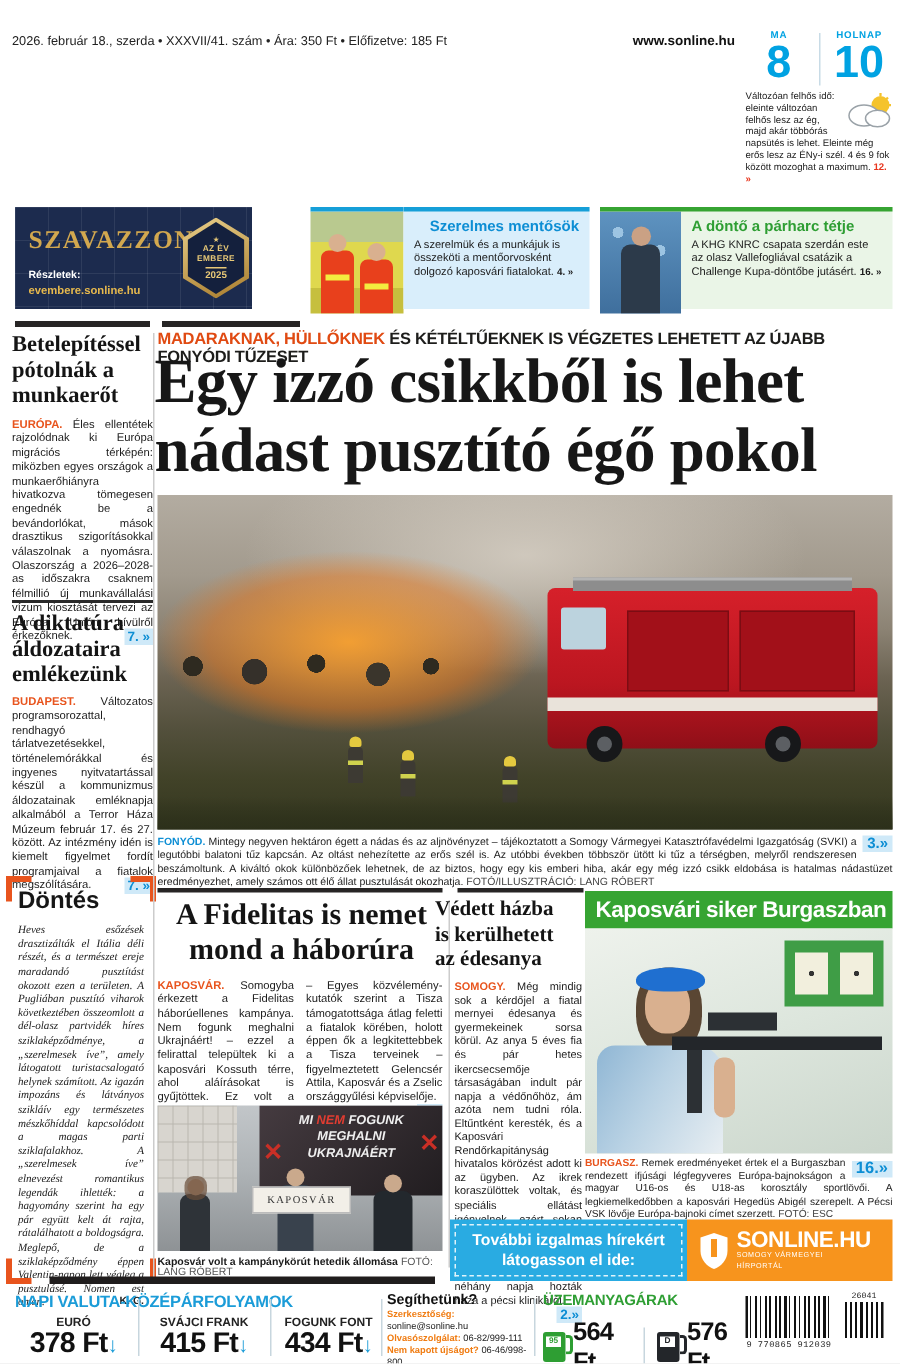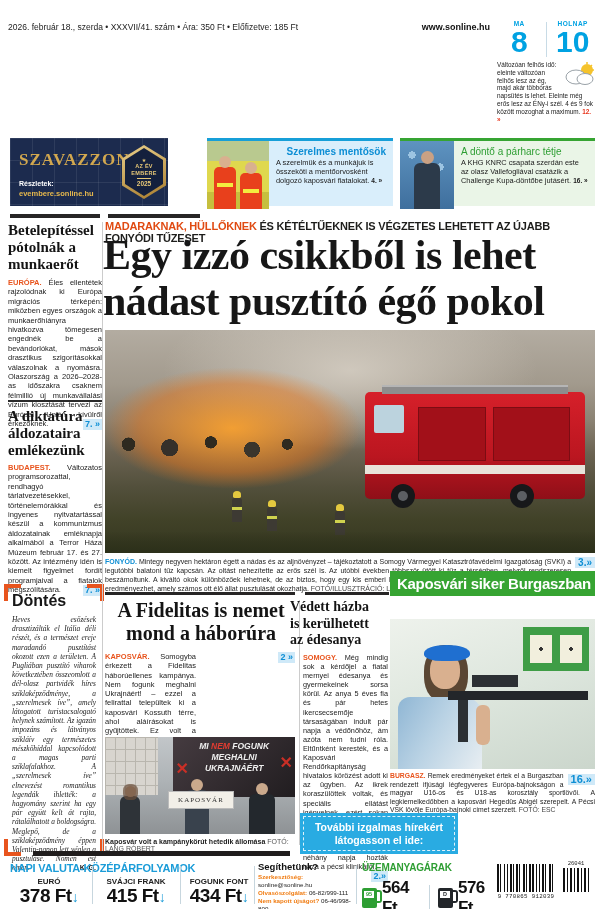--- a/index.html
+++ b/index.html
@@ -49,21 +49,21 @@
   .t-love-title{font-size:10px;font-weight:bold;color:#0d8ed4;margin:0 0 2px 0;text-align:right;}
   .t-body{font-size:7.4px;line-height:8.9px;color:#1a1a1a;}
   .t-ref{font-size:6.5px;font-weight:bold;color:#1a1a1a;}
   .t-final-photo{left:400px;top:138px;width:54px;height:68px;border-top:3px solid #36a432;
           background:radial-gradient(circle 6px at 12px 14px,#9cc4e2 60%,transparent 62%),
                      radial-gradient(circle 6px at 40px 26px,#9cc4e2 60%,transparent 62%),
                      linear-gradient(180deg,#5e93c0,#3f6f9d);}
   .coach{position:absolute;left:14px;bottom:0;width:26px;height:46px;background:#2c3a4a;border-radius:6px 6px 0 0;}
   .coach .head{position:absolute;top:-12px;left:7px;width:13px;height:13px;border-radius:50%;background:#caa184;}
   .t-final{left:454px;top:138px;width:141px;height:68px;background:#eaf5e7;border-top:3px solid #36a432;}
-  .t-final-title{font-size:10px;font-weight:normal;color:#2e9e33;margin:0 0 2px 0;}
+  .t-final-title{font-size:10px;font-weight:bold;color:#2e9e33;margin:0 0 2px 0;}
   
   .bar{background:#272525;height:4px;}
   .vrule{background:#ccc;width:1px;}
   .thinrule{background:#2a2a2a;height:2px;}
   
   .lcol-title{font-family:"Liberation Serif",serif;font-weight:bold;font-size:15px;line-height:17px;color:#141414;}
   .lcol-body{font-size:7.5px;line-height:9.4px;text-align:justify;color:#1b1b1b;}
   .lead{color:#e8541d;font-weight:bold;}
   .pref{display:inline-block;background:#cfe9f8;color:#0d8ed4;font-weight:bold;font-size:9px;
         padding:0 2px;line-height:11px;float:right;}
@@ -139,21 +139,21 @@
   .fg3{left:76%;width:26px;height:40px;background:#23282d;} .fg3 .head{top:-11px;left:7px;width:12px;height:12px;}
   .podium{position:absolute;left:33%;top:56%;width:34%;height:16%;background:#f2efe8;border:1px solid #bbb;
         display:flex;align-items:center;justify-content:center;font-family:"Liberation Serif",serif;
         font-size:7px;letter-spacing:1px;color:#333;}
   .press-cap{left:105px;top:838px;width:190px;font-size:7px;color:#1b1b1b;font-weight:bold;}
   .press-credit{font-weight:normal;color:#555;}
   .mom-title{left:290px;top:599px;width:86px;font-family:"Liberation Serif",serif;font-weight:bold;
         font-size:14px;line-height:16.5px;color:#141414;}
   .mom-body{left:303px;top:653px;width:85px;font-size:7.3px;line-height:9.1px;text-align:justify;}
   
-  .burgas-bar{left:390px;top:571px;width:205px;height:25px;background:#36a432;color:#fff;
+  .burgas-bar{left:390px;top:594px;width:205px;height:25px;background:#36a432;color:#fff;
         font-weight:bold;font-size:15px;letter-spacing:-.3px;display:flex;align-items:center;padding-left:7px;box-sizing:border-box;}
   .shooter-photo{left:390px;top:619px;width:205px;height:150px;
         background:linear-gradient(160deg,#eef2ec 0%,#dde6dd 50%,#cbd6cc 100%);overflow:hidden;}
   .targetboard{position:absolute;right:6px;top:8px;width:66px;height:44px;background:#3f9d46;}
   .targetboard:before,.targetboard:after{content:"";position:absolute;top:8px;width:22px;height:28px;background:#f2efdd;
         background-image:radial-gradient(circle 6px at 50% 50%,#333 30%,transparent 32%);}
   .targetboard:before{left:7px;} .targetboard:after{right:7px;}
   .shooter-hair{position:absolute;left:34px;top:26px;width:44px;height:58px;border-radius:45%;background:#5a4633;}
   .shooter-head{position:absolute;left:40px;top:34px;width:30px;height:36px;border-radius:45%;background:#d9b08f;}
   .visor{position:absolute;left:34px;top:26px;width:46px;height:16px;border-radius:50% 50% 40% 40%;background:#1f6fd0;}
@@ -350,20 +350,21 @@
   <div class="abs bar" style="left:305px;top:592px;width:84px;height:3px"></div>
   <div class="abs vrule" style="left:299px;top:600px;height:245px"></div>
 
   <div class="abs fid-title">A Fidelitas is nemet mond a háborúra</div>
   <div class="abs fid-cols">
     <div class="fid-col">
       <span class="lead">KAPOSVÁR.</span>
       <span>Somogyba érkezett a Fidelitas háborúellenes kampánya. Nem fogunk meghalni Ukrajnáért! – ezzel a felirattal települtek ki a kaposvári Kossuth térre, ahol aláírásokat is gyűjtöttek. Ez volt a rendezvénysorozatuk 7. állomása.</span>
     </div>
     <div class="fid-col">
+      <span>– Egyes közvélemény-kutatók szerint a Tisza támogatottsága átlag feletti a fiatalok körében, holott éppen ők a legkitettebbek a Tisza terveinek – figyelmeztetett Gelencsér Attila, Kaposvár és a Zselic országgyűlési képviselője.</span>
       <span class="pref">2 »</span>
     </div>
   </div>
 
   <div class="abs press-photo">
     <div class="building"></div>
     <div class="banner">
       <span class="x x1">✕</span>
       <span class="x x2">✕</span>
       <div><span>MI</span> <span class="nem">NEM</span> <span>FOGUNK</span></div>
@@ -409,20 +410,33 @@
     <span>Remek eredményeket értek el a Burgaszban rendezett ifjúsági légfegyveres Európa-bajnokságon a magyar U16-os és U18-as korosztály sportlövői. A legkiemelkedőbben a kaposvári Hegedüs Abigél szerepelt. A Pécsi VSK lövője Európa-bajnoki címet szerzett.</span>
     <span class="cap-credit">FOTÓ: ESC</span>
   </div>
 
   <div class="abs promo">
     <div class="promo-blue">
       <div class="promo-text">
         <div>További izgalmas hírekért</div>
         <div>látogasson el ide:</div>
       </div>
+    </div>
+    <div class="promo-orange">
+      <span class="shield">
+        <svg viewBox="0 0 20 26" width="20" height="26">
+          <path d="M10 1 L19 4 V13 C19 19 14.5 23.5 10 25 C5.5 23.5 1 19 1 13 V4 Z" fill="#fff"></path>
+          <rect x="8" y="5" width="4" height="12" fill="#f7941d"></rect>
+        </svg>
+      </span>
+      <span class="brand">
+        <div class="brand-name">SONLINE.HU</div>
+        <div class="brand-sub">SOMOGY VÁRMEGYEI</div>
+        <div class="brand-sub">HÍRPORTÁL</div>
+      </span>
     </div>
   </div>
 
   <div class="abs botbar"></div>
   <div class="abs cur-title">NAPI VALUTA-KÖZÉPÁRFOLYAMOK</div>
 
   <div class="abs cur-cell" style="left:10px;width:78px">
     <div class="cur-label">EURÓ</div>
     <div class="cur-value"><span>378 Ft</span><span class="arrow">↓</span></div>
   </div>

